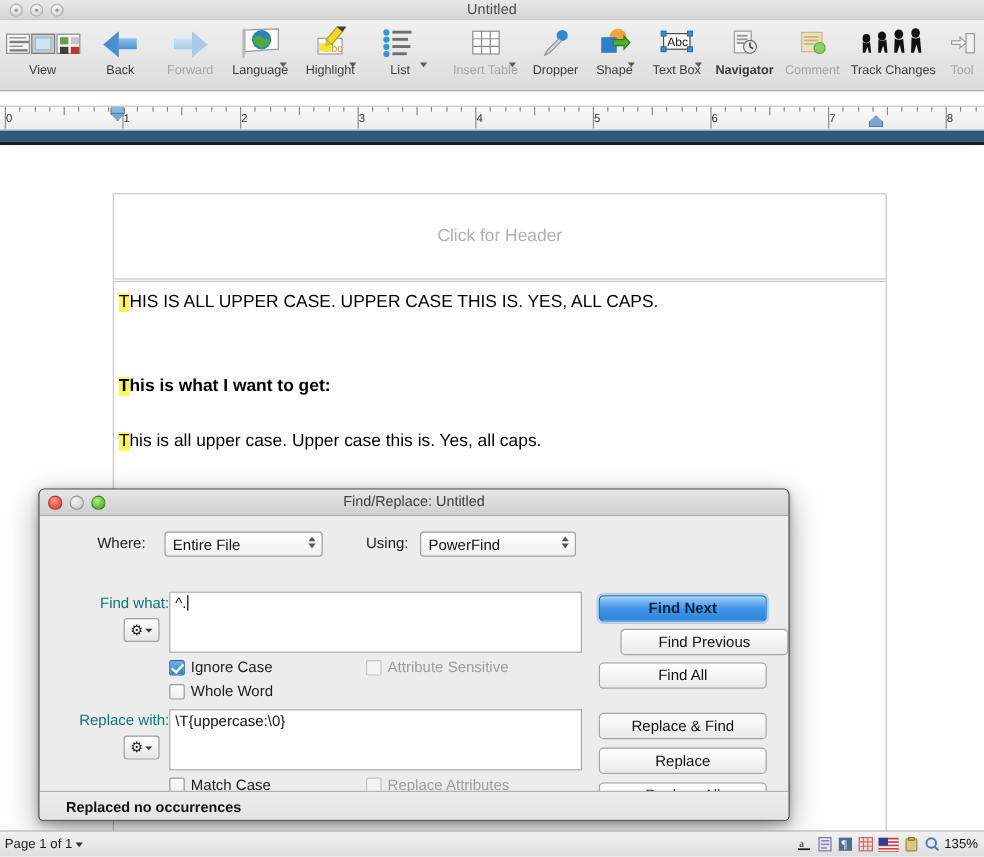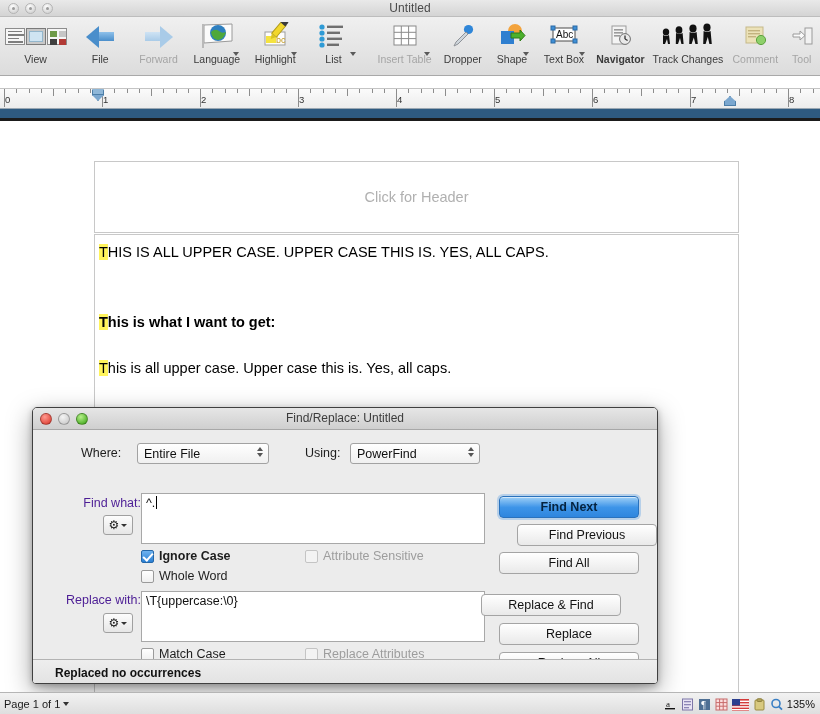--- a/index.html
+++ b/index.html
@@ -174,21 +174,21 @@
     border:1px solid #a2a2a2; border-radius:3px;
     padding:0 6px; position:relative; font-size:12.5px; color:#101010;
   }
   .popup .arrows {
     position:absolute; right:5px; top:3px; display:flex; flex-direction:column; gap:2px;
   }
   .popup .arrows i { display:block; width:0;height:0; border-left:3.5px solid transparent; border-right:3.5px solid transparent;}
   .popup .arrows i.up { border-bottom:4px solid #555; }
   .popup .arrows i.dn { border-top:4px solid #555; }
 
-  .field-label { position:absolute; font-size:12.5px; color:#4c1d95; text-align:right; }
+  .field-label { position:absolute; font-size:12.5px; color:#0f766e; text-align:right; }
   .textarea-box {
     position:absolute; background:#ffffff; border:1px solid #a8a8a8;
     font-size:12.5px; color:#111; padding:2px 4px; overflow:hidden;
   }
   .caret-bar {
     display:inline-block; width:1px; height:13px; background:#000;
     vertical-align:-2px; margin-left:1px;
   }
   .gear-btn {
     position:absolute; width:30px; height:20px;
@@ -281,21 +281,21 @@
       <div class="tb-label">View</div>
     </div>
 
     <div class="tb-item">
       <div class="tb-icon">
         <div class="arrow">
           <div class="shaft" style="right:0;background:linear-gradient(#8fc1ea,#4a8ecb)"></div>
           <div class="head" style="left:0;border-right:13px solid #4a8ecb"></div>
         </div>
       </div>
-      <div class="tb-label">File</div>
+      <div class="tb-label">Back</div>
     </div>
 
     <div class="tb-item dim">
       <div class="tb-icon">
         <div class="arrow">
           <div class="shaft" style="left:0;background:linear-gradient(#cfe3f4,#a9cbe8)"></div>
           <div class="head" style="right:0;border-left:13px solid #a9cbe8"></div>
         </div>
       </div>
       <div class="tb-label">Forward</div>
@@ -411,53 +411,53 @@
               <rect x="7" y="6" width="9" height="1.6"></rect>
               <rect x="7" y="9" width="9" height="1.6"></rect>
               <rect x="7" y="12" width="6" height="1.6"></rect>
             </g>
           <circle cx="18" cy="16" r="5.4" fill="#e9e9e9" stroke="#6f6f6f"></circle>
           <line x1="18" y1="16" x2="18" y2="12.5" stroke="#333" stroke-width="1.3"></line>
           <line x1="18" y1="16" x2="20.6" y2="17.5" stroke="#333" stroke-width="1.3"></line>
         </svg>
       </div>
       <div class="tb-label">Navigator</div>
+    </div>
+
+    <div class="tb-item dim" style="width:62px;">
+      <div class="tb-icon">
+        <svg width="26" height="26" viewBox="0 0 26 26">
+          <rect x="4" y="4" width="17" height="16" fill="#ece2b8" stroke="#c6b98a"></rect>
+          <g fill="#c3b37f">
+              <rect x="6" y="7" width="12" height="1.4"></rect>
+              <rect x="6" y="10" width="12" height="1.4"></rect>
+              <rect x="6" y="13" width="8" height="1.4"></rect>
+            </g>
+          <circle cx="19" cy="17" r="4.6" fill="#8ed06a" stroke="#5da23f"></circle>
+        </svg>
+      </div>
+      <div class="tb-label">Comment</div>
     </div>
 
     <div class="tb-item" style="width:86px;">
       <div class="tb-icon">
         <svg width="58" height="26" viewBox="0 0 58 26">
           <g fill="#111">
             <ellipse cx="7" cy="9" rx="3.2" ry="3.6"></ellipse>
               <path d="M4 12 q3 2 6 0 l1 9 -2 0 -1 -5 -2 5 -2 0z"></path>
             <ellipse cx="20" cy="7" rx="3.4" ry="3.8"></ellipse>
               <path d="M17 10 q3.4 2 6.6 0 l1 11 -2.2 0 -1.4 -6 -2 6 -2.2 0z"></path>
             <ellipse cx="34" cy="5.5" rx="3.6" ry="4"></ellipse>
               <path d="M30.6 9 q3.6 2.2 7 0 l1.2 12 -2.4 0 -1.6 -6.5 -2.2 6.5 -2.4 0z"></path>
             <ellipse cx="48" cy="4.5" rx="3.6" ry="4"></ellipse>
               <path d="M44.6 8 q3.6 2.2 7 0 l1.2 13 -2.4 0 -1.6 -7 -2.2 7 -2.4 0z"></path>
           </g>
         </svg>
       </div>
       <div class="tb-label">Track Changes</div>
-    </div>
-
-    <div class="tb-item dim" style="width:62px;">
-      <div class="tb-icon">
-        <svg width="26" height="26" viewBox="0 0 26 26">
-          <rect x="4" y="4" width="17" height="16" fill="#ece2b8" stroke="#c6b98a"></rect>
-          <g fill="#c3b37f">
-              <rect x="6" y="7" width="12" height="1.4"></rect>
-              <rect x="6" y="10" width="12" height="1.4"></rect>
-              <rect x="6" y="13" width="8" height="1.4"></rect>
-            </g>
-          <circle cx="19" cy="17" r="4.6" fill="#8ed06a" stroke="#5da23f"></circle>
-        </svg>
-      </div>
-      <div class="tb-label">Comment</div>
     </div>
 
     <div class="tb-item dim" style="width:40px;">
       <div class="tb-icon">
         <svg width="24" height="26" viewBox="0 0 24 26">
           <path d="M3 11 L10 11 L10 8 L15 12.5 L10 17 L10 14 L3 14 Z" fill="#fafafa" stroke="#9a9a9a"></path>
           <rect x="15" y="5" width="7" height="16" fill="#f2f2f2" stroke="#9a9a9a"></rect>
         </svg>
       </div>
       <div class="tb-label">Tool</div>
@@ -607,21 +607,21 @@
 
       <div class="field-label" style="left:18px; top:66px; width:90px;">Find what:</div>
       <div class="gear-btn" style="left:70px; top:85px;">
         <span class="gear-glyph">⚙</span>
         <span class="gear-caret"></span>
       </div>
       <div class="textarea-box" style="left:108px; top:63px; width:344px; height:51px;">
         <span>^.</span><span class="caret-bar"></span>
       </div>
 
-      <div class="chk on" style="left:108px; top:119px;font-weight:bold;">
+      <div class="chk on" style="left:108px; top:119px;">
         <span class="box"></span>
         <span>Ignore Case</span>
       </div>
       <div class="chk dis" style="left:272px; top:119px;">
         <span class="box"></span>
         <span>Attribute Sensitive</span>
       </div>
       <div class="chk" style="left:108px; top:139px;">
         <span class="box"></span>
         <span>Whole Word</span>
@@ -641,21 +641,21 @@
         <span>Match Case</span>
       </div>
       <div class="chk dis" style="left:272px; top:217px;">
         <span class="box"></span>
         <span>Replace Attributes</span>
       </div>
 
       <div class="btn primary" style="left:466px; top:66px;">Find Next</div>
       <div class="btn" style="left:484px; top:94px;">Find Previous</div>
       <div class="btn" style="left:466px; top:122px;">Find All</div>
-      <div class="btn" style="left:448px; top:164px;">Replace &amp; Find</div>
+      <div class="btn" style="left:466px; top:164px;">Replace &amp; Find</div>
       <div class="btn" style="left:466px; top:193px;">Replace</div>
       <div class="btn" style="left:466px; top:222px;">Replace All</div>
 
       <div class="dlg-status">
         <span>Replaced no occurrences</span>
       </div>
 
     </div>
   </div>
 

